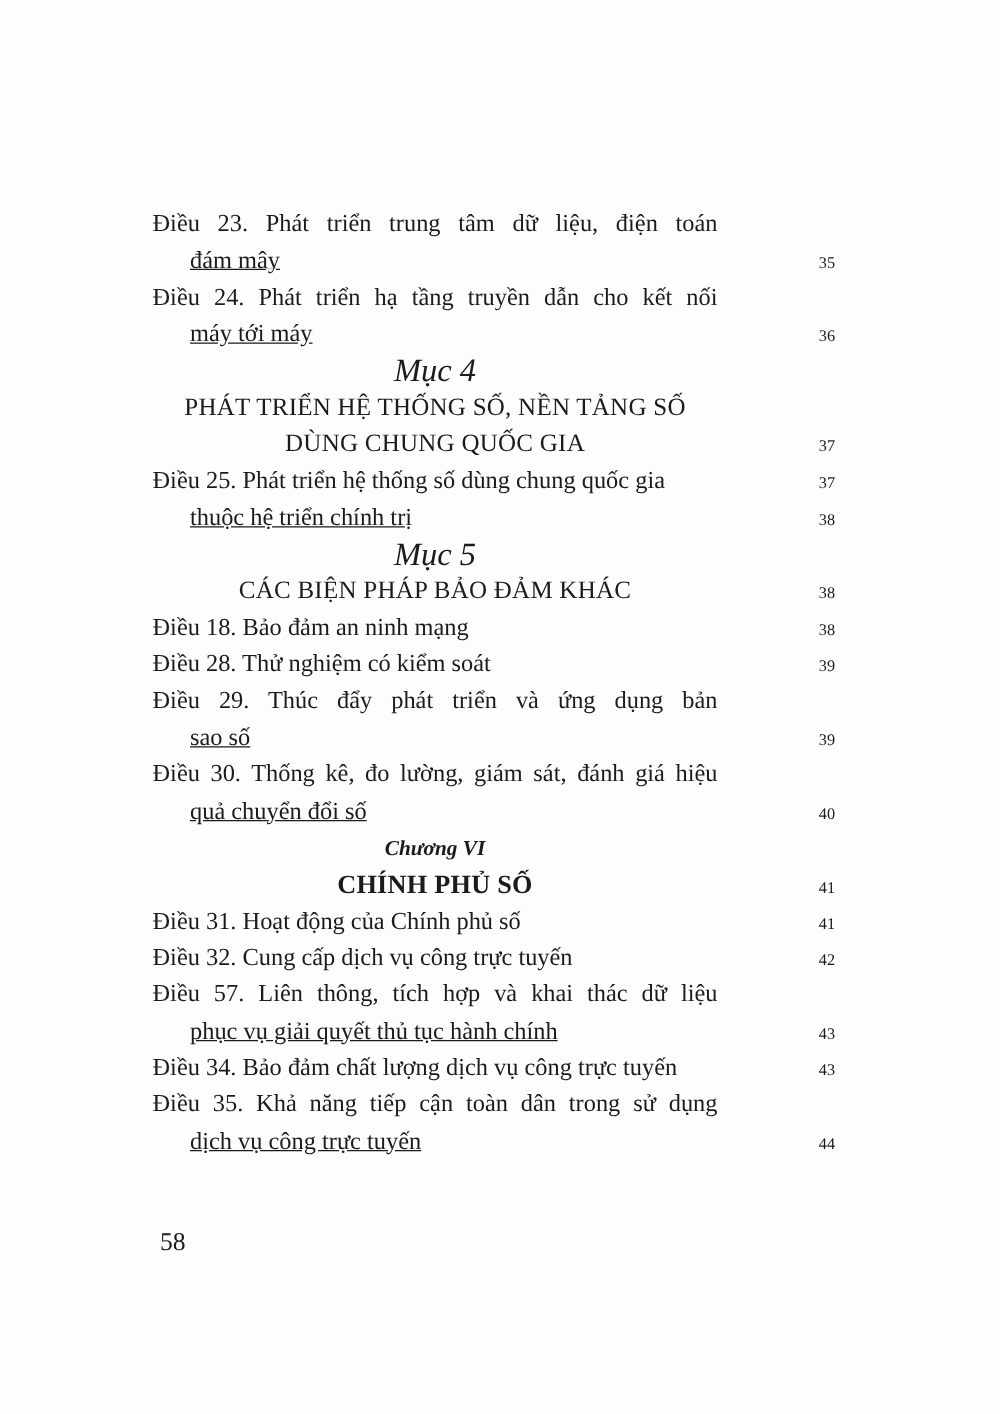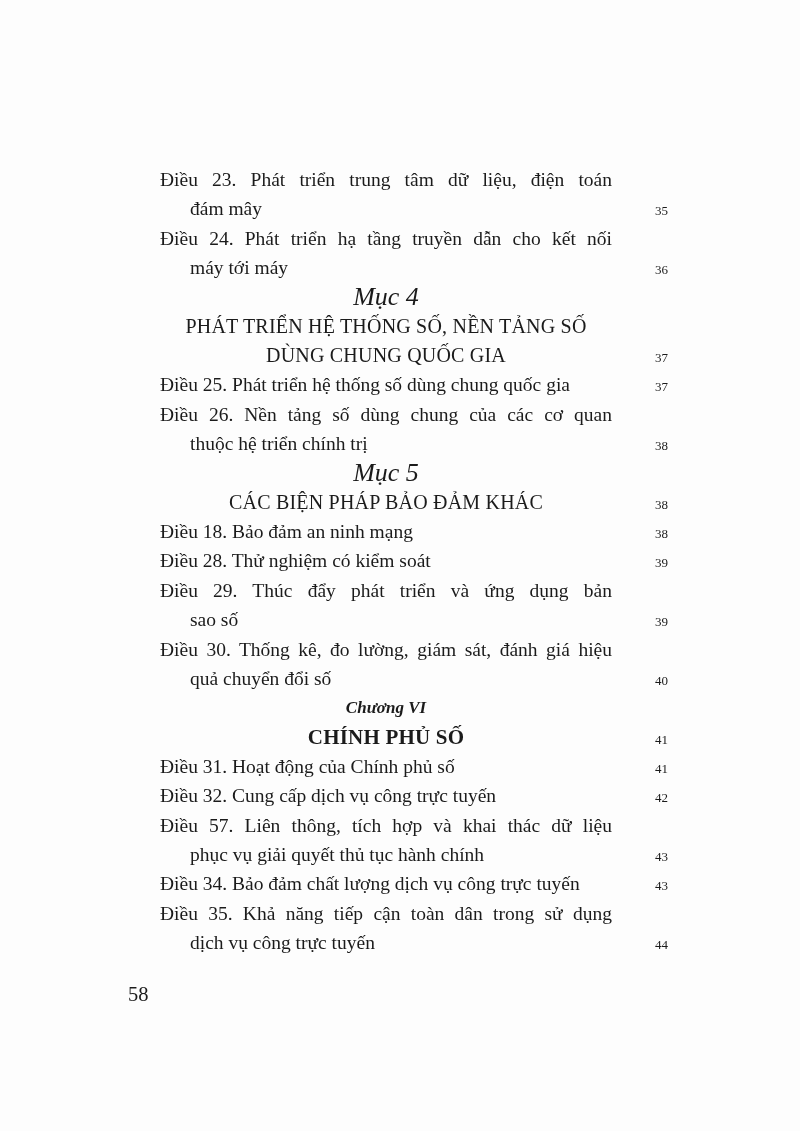--- a/index.html
+++ b/index.html
@@ -27,30 +27,30 @@
     display: flex;
     align-items: baseline;
     white-space: nowrap;
   }
   .txt {
     flex: 0 0 452px;
     width: 452px;
     font-size: 19.5px;
     line-height: 29.35px;
     overflow: visible;
-    margin-left: 38px;
   }
   .txt.just {
     text-align: justify;
     text-align-last: justify;
     white-space: normal;
   }
   .txt.ind {
     padding-left: 30px;
     box-sizing: border-box;
+    text-decoration: underline;
   }
   .txt.muc {
     text-align: center;
     font-style: italic;
     font-size: 26px;
   }
   .txt.caps {
     text-align: center;
     font-size: 20px;
     letter-spacing: 0.2px;
@@ -104,23 +104,20 @@
     <div class="row">
       <span class="txt caps">PHÁT TRIỂN HỆ THỐNG SỐ, NỀN TẢNG SỐ</span>
     </div>
     <div class="row">
       <span class="txt caps">DÙNG CHUNG QUỐC GIA</span>
       <span class="pg">37</span>
     </div>
     <div class="row">
       <span class="txt">Điều 25. Phát triển hệ thống số dùng chung quốc gia</span>
       <span class="pg">37</span>
-    </div>
-    <div class="row">
-      <span class="txt just">Điều 26. Nền tảng số dùng chung của các cơ quan</span>
     </div>
     <div class="row">
       <span class="txt ind">thuộc hệ triển chính trị</span>
       <span class="pg">38</span>
     </div>
     <div class="row">
       <span class="txt muc">Mục 5</span>
     </div>
     <div class="row">
       <span class="txt caps">CÁC BIỆN PHÁP BẢO ĐẢM KHÁC</span>

